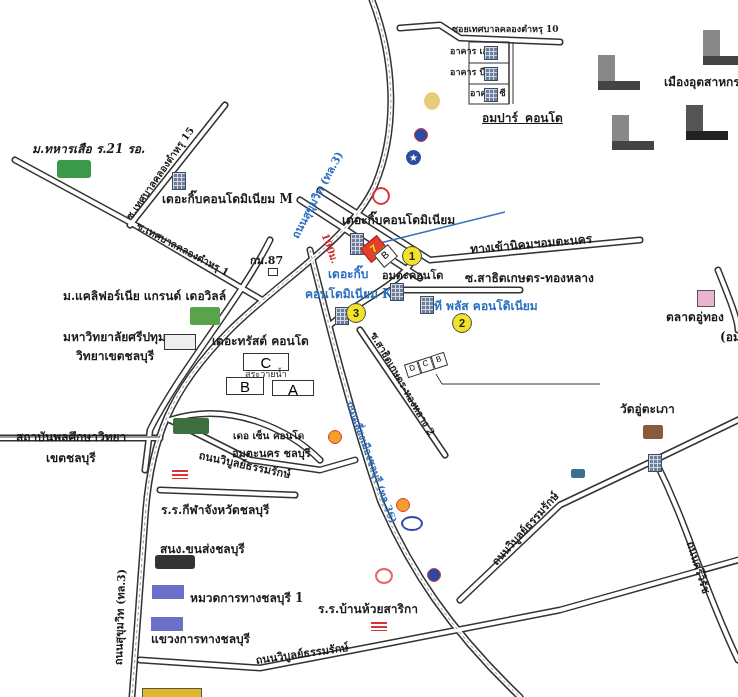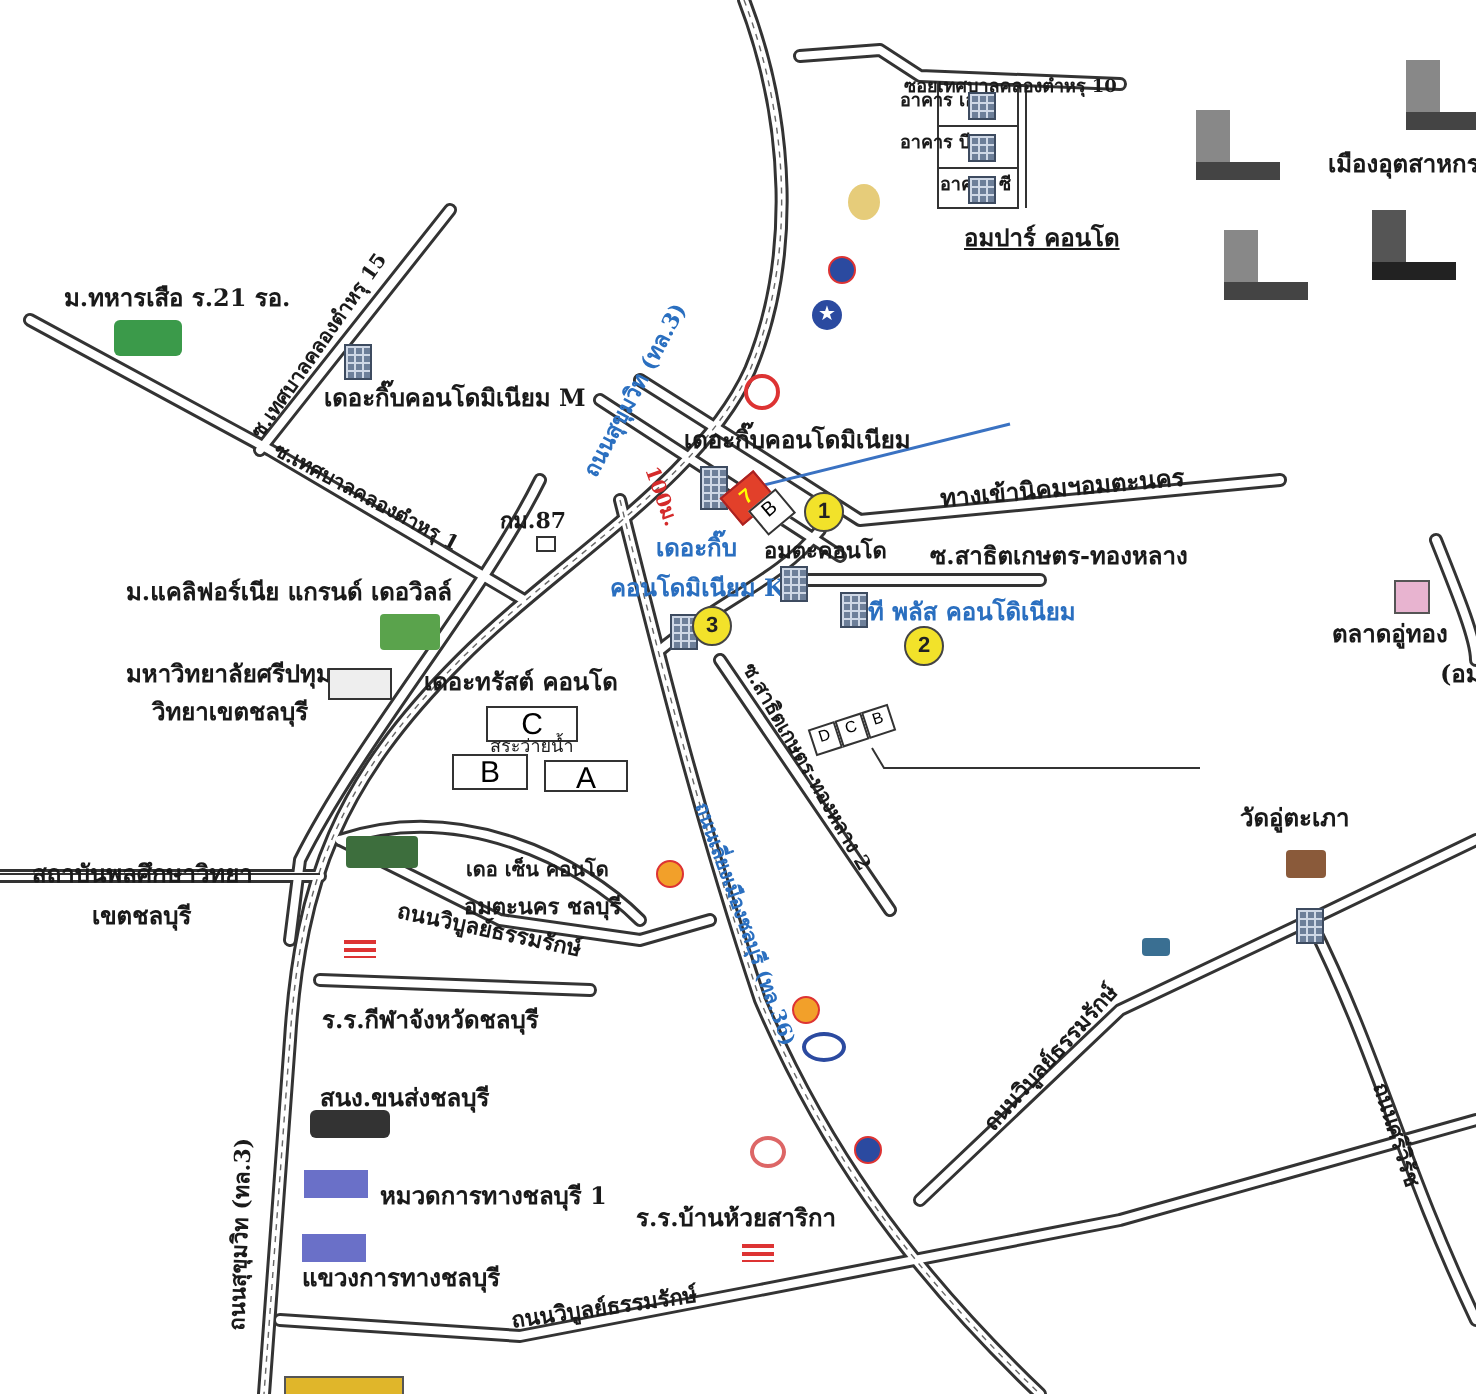--- a/index.html
+++ b/index.html
@@ -2,21 +2,21 @@
 <html><head>
 <meta charset="utf-8">
 <style>
   html,body{margin:0;padding:0;background:#fff;}
   #map{position:relative;width:738px;height:697px;overflow:hidden;background:#ffffff;font-family:"DejaVu Serif","Liberation Serif",serif;}
   svg.roads{position:absolute;left:0;top:0;}
   .lbl{position:absolute;white-space:nowrap;font-size:12px;font-weight:bold;color:#1a1a1a;line-height:1.1;}
   .lbl.sm{font-size:9px;}
   .lbl.blue{color:#2a6fc0;}
   .lbl.red{color:#d42a2a;}
-  .lbl.u{text-decoration:underline;}
+  .lbl.u{text-decoration:underline;font-family:Liberation Mono, monospace;}
   .rot{transform-origin:left top;}
   .icon{position:absolute;}
   .bldg{position:absolute;width:12px;height:16px;background:#6d7f99;border:1px solid #3d4b60;
         background-image:linear-gradient(#cfd8e6 1px,transparent 1px),linear-gradient(90deg,#cfd8e6 1px,transparent 1px);
         background-size:4px 4px;}
   .num{position:absolute;width:18px;height:18px;border-radius:50%;background:#f2e22a;border:1.5px solid #444;
        font:bold 11px "Liberation Sans",sans-serif;text-align:center;line-height:18px;color:#222;}
   .callout{position:absolute;border:1.5px solid #3a72c2;background:#fff;color:#2a6fc0;font-weight:bold;font-size:12px;text-align:center;padding:3px 6px;line-height:1.5;}
   .factory{position:absolute;width:42px;height:26px;}
   .pin{position:absolute;border-radius:50%;}
@@ -107,32 +107,32 @@
     <polyline points="436,374 442,384 600,384" fill="none" stroke="#333" stroke-width="1"></polyline>
 
     <line x1="0" y1="437" x2="160" y2="437" stroke="#333" stroke-width="1"></line>
   </svg>
 
 
   <div class="lbl blue rot" style="left:290px;top:235px;transform:rotate(-62deg);font-size:11px;">ถนนสุขุมวิท (ทล.3)</div>
   <div class="lbl rot" style="left:113px;top:665px;transform:rotate(-88deg);font-size:11px;">ถนนสุขุมวิท (ทล.3)</div>
   <div class="lbl rot" style="left:124px;top:215px;transform:rotate(-55deg);font-size:10px;">ซ.เทศบาลคลองตำหรุ 15</div>
   <div class="lbl rot" style="left:140px;top:220px;transform:rotate(28deg);font-size:10px;">ซ.เทศบาลคลองตำหรุ 1</div>
-  <div class="lbl sm" style="left:452px;top:40px;">ซอยเทศบาลคลองตำหรุ 10</div>
+  <div class="lbl sm" style="left:452px;top:25px;">ซอยเทศบาลคลองตำหรุ 10</div>
   <div class="lbl" style="left:470px;top:238px;transform:rotate(-5deg);">ทางเข้านิคมฯอมตะนคร</div>
   <div class="lbl" style="left:465px;top:272px;">ซ.สาธิตเกษตร-ทองหลาง</div>
   <div class="lbl rot" style="left:378px;top:330px;transform:rotate(60deg);font-size:10px;">ซ.สาธิตเกษตร-ทองหลาง 2</div>
   <div class="lbl blue rot" style="left:355px;top:400px;transform:rotate(70deg);font-size:10px;">ถนนเลี่ยงเมืองชลบุรี (ทล.36)</div>
   <div class="lbl rot" style="left:200px;top:450px;transform:rotate(12deg);font-size:11px;">ถนนวิบูลย์ธรรมรักษ์</div>
   <div class="lbl rot" style="left:255px;top:655px;transform:rotate(-8deg);font-size:11px;">ถนนวิบูลย์ธรรมรักษ์</div>
   <div class="lbl rot" style="left:490px;top:560px;transform:rotate(-48deg);font-size:11px;">ถนนวิบูลย์ธรรมรักษ์</div>
   <div class="lbl rot" style="left:695px;top:540px;transform:rotate(72deg);font-size:11px;">ถนนศรีวิรัช</div>
   <div class="lbl sm" style="left:250px;top:255px;font-size:11px;">กม.87</div>
 
-  <div class="lbl" style="left:32px;top:143px;">ม.ทหารเสือ ร.21 รอ.</div>
+  <div class="lbl" style="left:32px;top:143px;font-style:italic;">ม.ทหารเสือ ร.21 รอ.</div>
   <div class="icon" style="left:57px;top:160px;width:34px;height:18px;background:#3b9a4a;border-radius:3px;"></div>
 
   <div class="bldg" style="left:172px;top:172px;"></div>
   <div class="lbl" style="left:162px;top:193px;">เดอะกิ๊บคอนโดมิเนียม M</div>
 
   <div class="lbl" style="left:342px;top:214px;">เดอะกิ๊บคอนโดมิเนียม</div>
   <div class="bldg" style="left:350px;top:233px;height:20px;"></div>
   <div class="icon" style="left:363px;top:240px;width:20px;height:16px;background:#e2402a;border:1px solid #a22;transform:rotate(-40deg);color:#ff0;font:bold 10px 'Liberation Sans',sans-serif;text-align:center;line-height:16px;">7</div>
   <div class="box" style="left:377px;top:248px;width:16px;height:14px;font-size:10px;transform:rotate(-40deg);"><span>B</span></div>
   <div class="lbl red rot" style="left:330px;top:232px;transform:rotate(70deg);font-size:10px;">100ม.</div>

